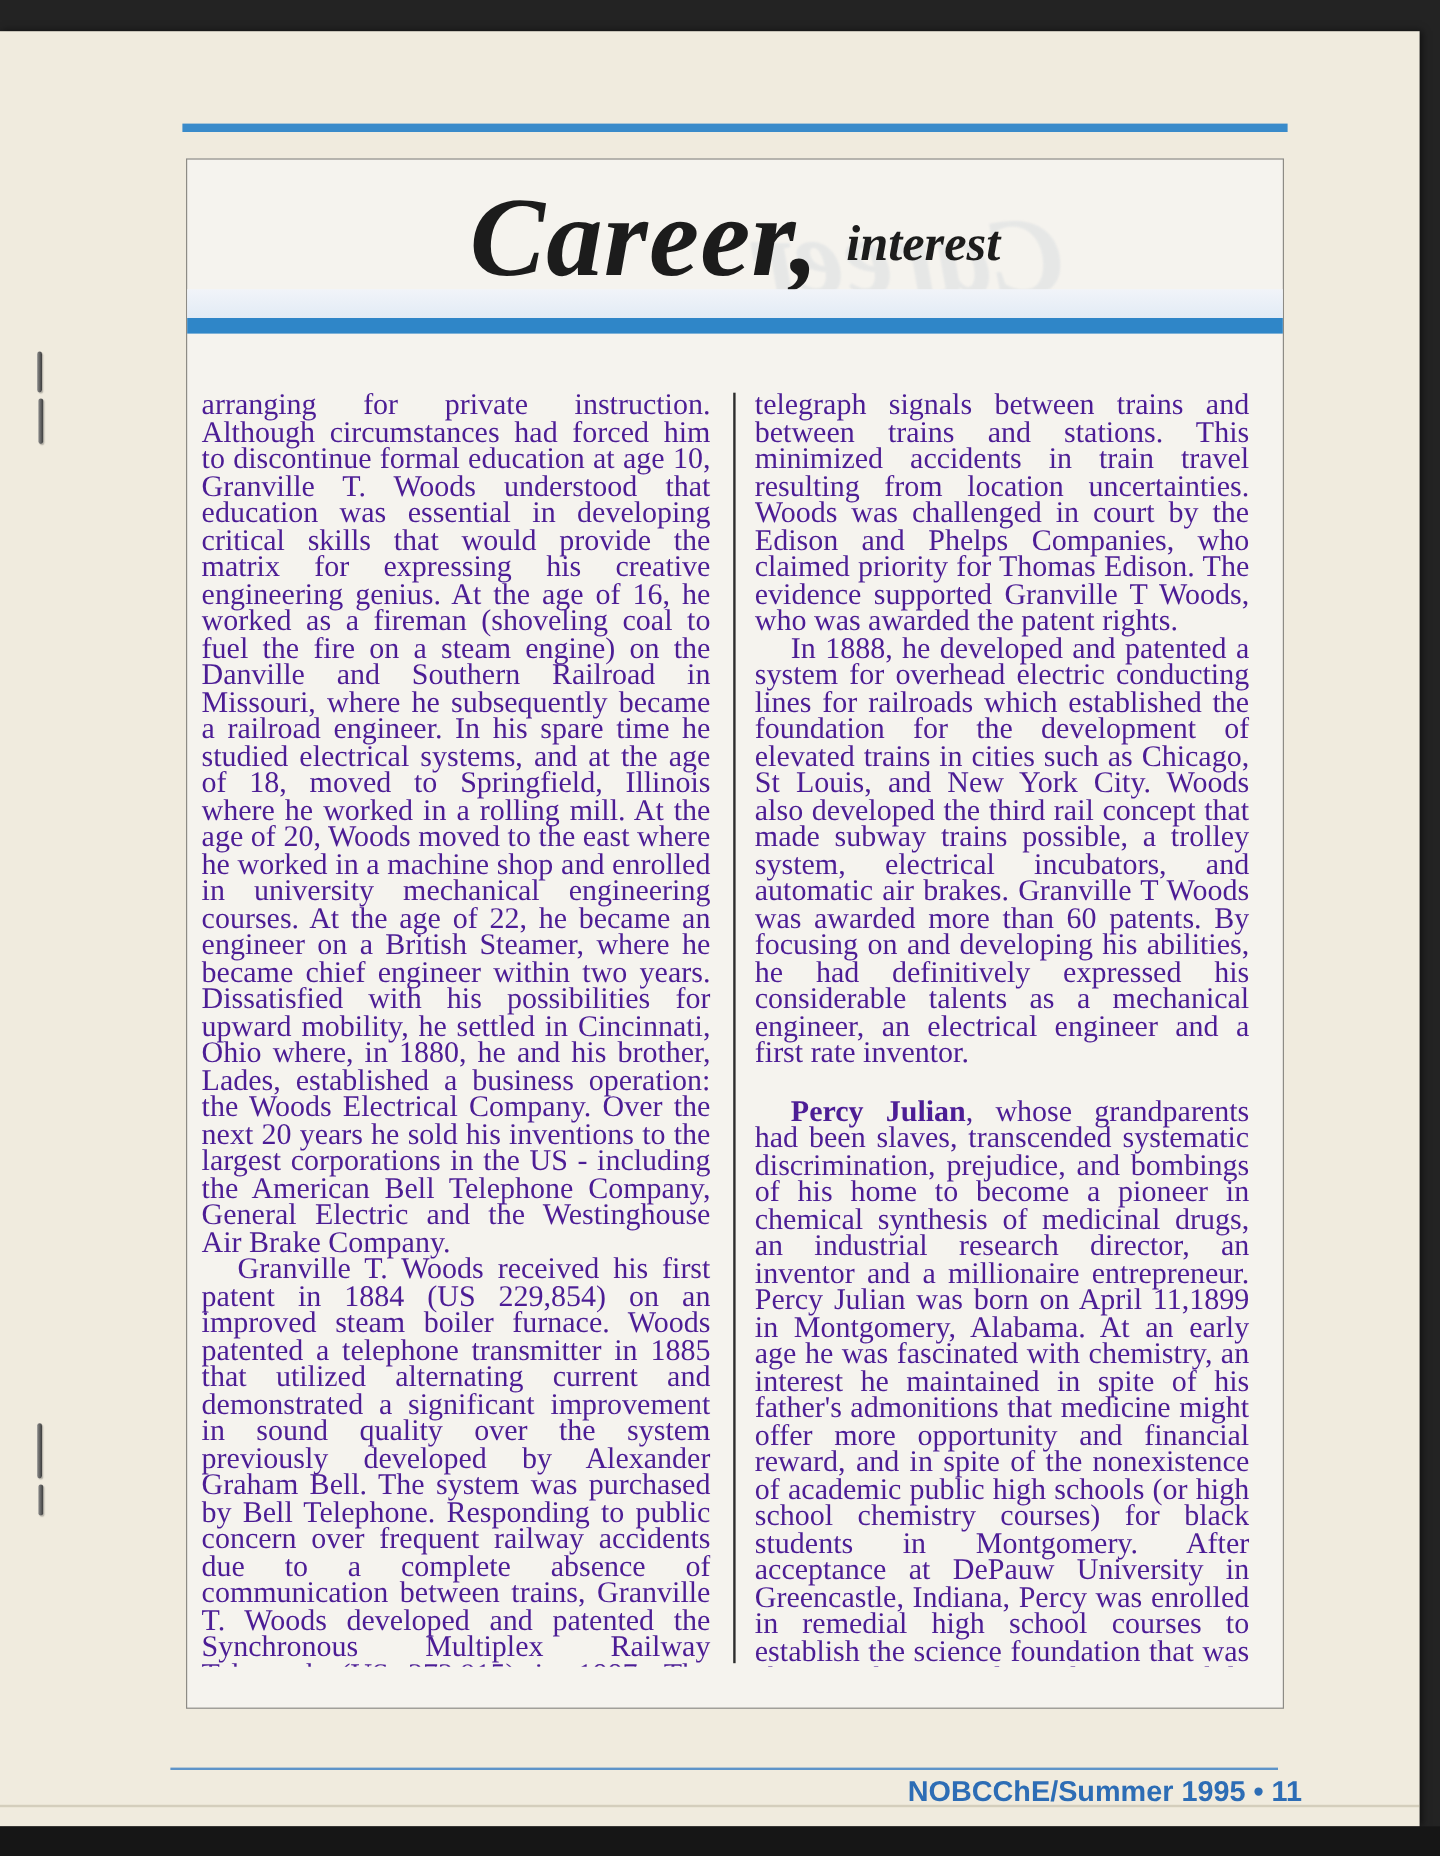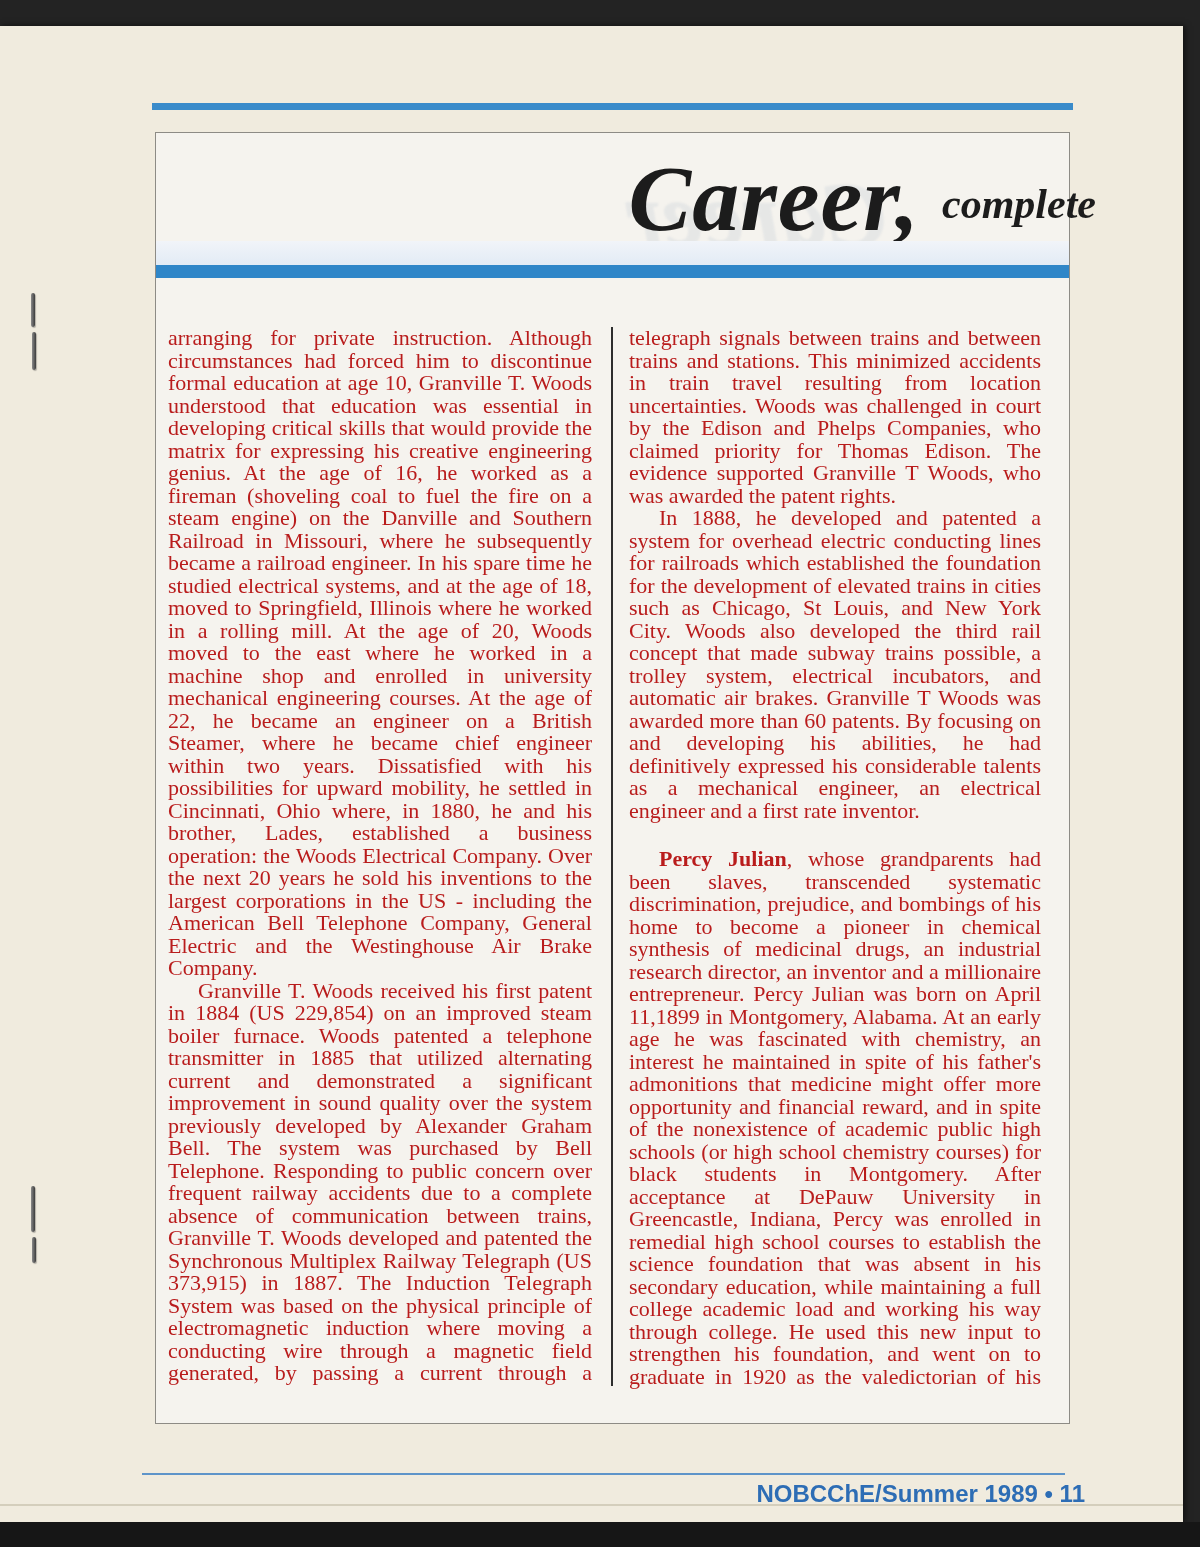--- a/index.html
+++ b/index.html
@@ -67,24 +67,23 @@
     transform: scaleX(-1);
     filter: blur(1px);
     white-space: nowrap;
     pointer-events: none;
   }
   .header-row {
     position: absolute;
     left: 0; top: 0;
     width: 100%; height: 131px;
     display: flex;
-    justify-content: flex-end;
+    justify-content: center;
     align-items: baseline;
     padding-top: 0;
-    padding-left: 27px;
   }
   .header-title {
     font-size: 94px;
     font-weight: bold;
     font-style: italic;
     color: #1c1c1c;
     line-height: 131px;
     letter-spacing: 1px;
   }
   .header-subtitle {
@@ -108,24 +107,24 @@
     background: #2f86c8;
   }
   .columns {
     position: absolute;
     left: 12px; top: 194px;
     width: 892px; height: 1078px;
     display: flex;
     overflow: hidden;
   }
   .col {
-    font-size: 22px;
+    font-size: 25px;
     line-height: 22.5px;
     text-align: justify;
-    color: #b91c1c;
+    color: #4c1d95;
     overflow: hidden;
   }
   .col-left  { width: 424px; height: 1062px; }
   .col-right { width: 412px; height: 1062px; margin-left: 16px; }
   .divider {
     width: 2px;
     height: 1059px;
     background: #2d2d2d;
     margin-left: 19px;
     flex-shrink: 0;
@@ -162,21 +161,21 @@
   <span class="staple-seg staple-bottom-b"></span>
 
   <div class="top-rule"></div>
 
   <div class="content-box">
 
     <div class="ghost-text">Career</div>
 
     <div class="header-row">
       <span class="header-title">Career,</span>
-      <span class="header-subtitle">complete</span>
+      <span class="header-subtitle">interest</span>
     </div>
 
     <div class="band"></div>
     <div class="thick-rule"></div>
 
     <div class="columns">
       <div class="col col-left">
         <p class="para">arranging for private instruction. Although circumstances had forced him to discontinue formal education at age 10, Granville T. Woods understood that education was essential in developing critical skills that would provide the matrix for expressing his creative engineering genius. At the age of 16, he worked as a fireman (shoveling coal to fuel the fire on a steam engine) on the Danville and Southern Railroad in Missouri, where he subsequently became a railroad engineer. In his spare time he studied electrical systems, and at the age of 18, moved to Springfield, Illinois where he worked in a rolling mill. At the age of 20, Woods moved to the east where he worked in a machine shop and enrolled in university mechanical engineering courses. At the age of 22, he became an engineer on a British Steamer, where he became chief engineer within two years. Dissatisfied with his possibilities for upward mobility, he settled in Cincinnati, Ohio where, in 1880, he and his brother, Lades, established a business operation: the Woods Electrical Company. Over the next 20 years he sold his inventions to the largest corporations in the US - including the American Bell Telephone Company, General Electric and the Westinghouse Air Brake Company.</p>
         <p class="para indent">Granville T. Woods received his first patent in 1884 (US 229,854) on an improved steam boiler furnace. Woods patented a telephone transmitter in 1885 that utilized alternating current and demonstrated a significant improvement in sound quality over the system previously developed by Alexander Graham Bell. The system was purchased by Bell Telephone. Responding to public concern over frequent railway accidents due to a complete absence of communication between trains, Granville T. Woods developed and patented the Synchronous Multiplex Railway Telegraph (US 373,915) in 1887. The Induction Telegraph System was based on the physical principle of electromagnetic induction where moving a conducting wire through a magnetic field generated, by passing a current through a cylindrical coil-shaped helix, a current in the moving wire. No current is induced in the wire when the wire is at rest or when no current passes through the coil. The Induction Telegraph component introduced by Woods was a long cylindrical helix suspended from the train. When current was passed through the helix, a magnetic field was generated around the train. When the train was in motion, the moving magnetic field induced a current in stationary wire posted parallel to the track that was used to transmit</p>
       </div>
@@ -185,18 +184,18 @@
 
       <div class="col col-right">
         <p class="para">telegraph signals between trains and between trains and stations. This minimized accidents in train travel resulting from location uncertainties. Woods was challenged in court by the Edison and Phelps Companies, who claimed priority for Thomas Edison. The evidence supported Granville T Woods, who was awarded the patent rights.</p>
         <p class="para indent">In 1888, he developed and patented a system for overhead electric conducting lines for railroads which established the foundation for the development of elevated trains in cities such as Chicago, St Louis, and New York City. Woods also developed the third rail concept that made subway trains possible, a trolley system, electrical incubators, and automatic air brakes. Granville T Woods was awarded more than 60 patents. By focusing on and developing his abilities, he had definitively expressed his considerable talents as a mechanical engineer, an electrical engineer and a first rate inventor.</p>
         <p class="para indent spaced"><span class="lead">Percy Julian</span><span>, whose grandparents had been slaves, transcended systematic discrimination, prejudice, and bombings of his home to become a pioneer in chemical synthesis of medicinal drugs, an industrial research director, an inventor and a millionaire entrepreneur. Percy Julian was born on April 11,1899 in Montgomery, Alabama. At an early age he was fascinated with chemistry, an interest he maintained in spite of his father's admonitions that medicine might offer more opportunity and financial reward, and in spite of the nonexistence of academic public high schools (or high school chemistry courses) for black students in Montgomery. After acceptance at DePauw University in Greencastle, Indiana, Percy was enrolled in remedial high school courses to establish the science foundation that was absent in his secondary education, while maintaining a full college academic load and working his way through college. He used this new input to strengthen his foundation, and went on to graduate in 1920 as the valedictorian of his class. The chemistry faculty advised that he not pursue a Ph.D. at that time, but that he should instead teach at a Black college since industrial or academic positions at mainstream institutions were considered unavailable for a Black scientist regardless of his abilities. Percy taught chemistry for two years at Fisk University in Nashville, Tennessee. In 1922, he was granted a fellowship for graduate study</span></p>
       </div>
     </div>
   </div>
 
   <div class="footer-rule"></div>
-  <div class="footer-text">NOBCChE/Summer 1989 • 11</div>
+  <div class="footer-text">NOBCChE/Summer 1995 • 11</div>
 
   <div class="page-crease"></div>
 </div>
 
 <div class="scan-bottom-band"></div>
 
 </body></html>

